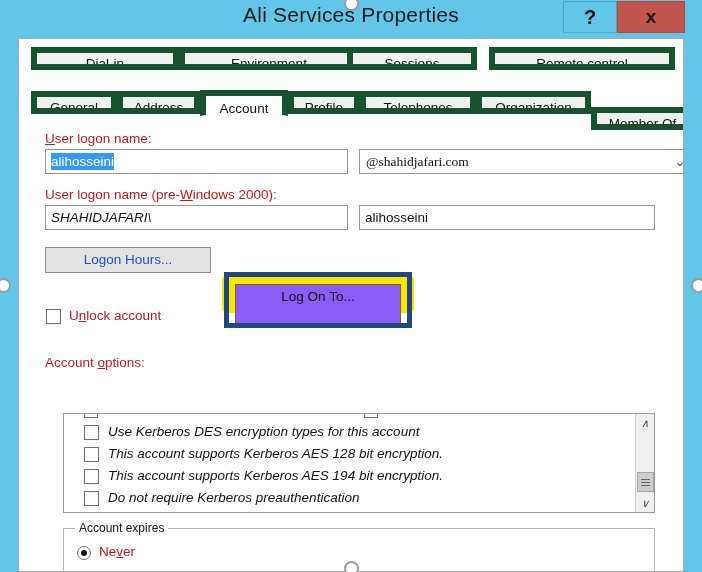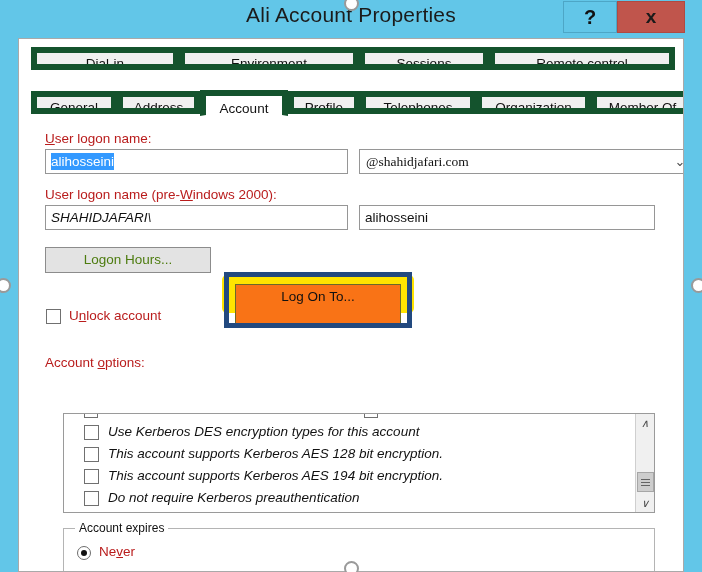--- a/index.html
+++ b/index.html
@@ -104,21 +104,21 @@
     cursor:default;
   }
   .combo .arw{
     position:absolute;right:6px;top:0;width:16px;height:23px;
     line-height:23px;text-align:center;font-size:13px;color:#4a4a4a;
   }
   .btn{
     position:absolute;height:26px;
     background:#e3e3e3;border:1px solid #8c8c8c;
     box-sizing:border-box;
-    font-size:13.5px;color:#4d7c0f;
+    font-size:13.5px;color:#1d4ed8;
     text-align:center;line-height:24px;
     cursor:default;
   }
   .chk{
     position:absolute;width:15px;height:15px;
     background:#ffffff;border:1px solid #707070;
     box-sizing:border-box;cursor:default;
   }
   .radio{
     position:absolute;width:14px;height:14px;border-radius:50%;
@@ -139,21 +139,21 @@
   }
   #hl-box{
     position:absolute;left:205px;top:233px;width:188px;height:56px;
     border:5px solid #22497f;
     box-sizing:border-box;
     z-index:10;
     pointer-events:none;
   }
   #btn-logonto{
     position:absolute;left:216px;top:245px;width:166px;height:40px;
-    background:#f97316;border:1px solid #6a6a2a;
+    background:#8b5cf6;border:1px solid #6a6a2a;
     box-sizing:border-box;
     font-size:13.5px;color:#111;text-align:center;line-height:24px;
     z-index:9;cursor:default;
   }
 
   
   #opts-box{
     position:absolute;left:44px;top:374px;width:592px;height:100px;
     background:#ffffff;border:1px solid #9a9a9a;
     box-sizing:border-box;overflow:hidden;font-style:italic;
@@ -204,48 +204,48 @@
     background:#ffffff;border:2px solid #9a9a9a;
     box-sizing:border-box;z-index:30;cursor:default;
   }
 </style>
 </head>
 <body>
 
 <div id="window">
 
   <div id="titlebar">
-    <div id="title-text">Ali Account Properties</div>
+    <div id="title-text">Ali Services Properties</div>
     <div id="btn-help">?</div>
     <div id="btn-close">x</div>
   </div>
 
   <div id="frame-left"></div>
   <div id="frame-right"></div>
 
   <div id="client">
 
     <div id="tabstrip">
 
       <div class="tabrow" style="top:0px;width:644px;">
         <div class="tab" style="left:0px;width:148px;">Dial-in</div>
         <div class="tab" style="left:148px;width:180px;">Environment</div>
-        <div class="tab" style="left:328px;width:130px;">Sessions</div>
+        <div class="tab" style="left:316px;width:130px;">Sessions</div>
         <div class="tab" style="left:458px;width:186px;">Remote control</div>
       </div>
 
 
       <div class="tabrow" style="top:44px;width:644px;">
         <div class="tab" style="left:0px;width:86px;">General</div>
         <div class="tab" style="left:86px;width:83px;">Address</div>
         <div class="tab sel" style="left:169px;width:88px;">Account</div>
         <div class="tab" style="left:257px;width:72px;">Profile</div>
         <div class="tab" style="left:329px;width:116px;">Telephones</div>
         <div class="tab" style="left:445px;width:115px;">Organization</div>
-        <div class="tab" style="left:560px;width:103px;">Member Of</div>
+        <div class="tab" style="left:560px;width:103px;margin-top:16px;">Member Of</div>
       </div>
 
     </div>
 
     <div class="lbl" style="left:26px;top:92px;">
       <u>U</u>ser logon name:
     </div>
 
     <div class="field" style="left:26px;top:110px;width:303px;">
       <span class="sel-text">alihosseini</span>

